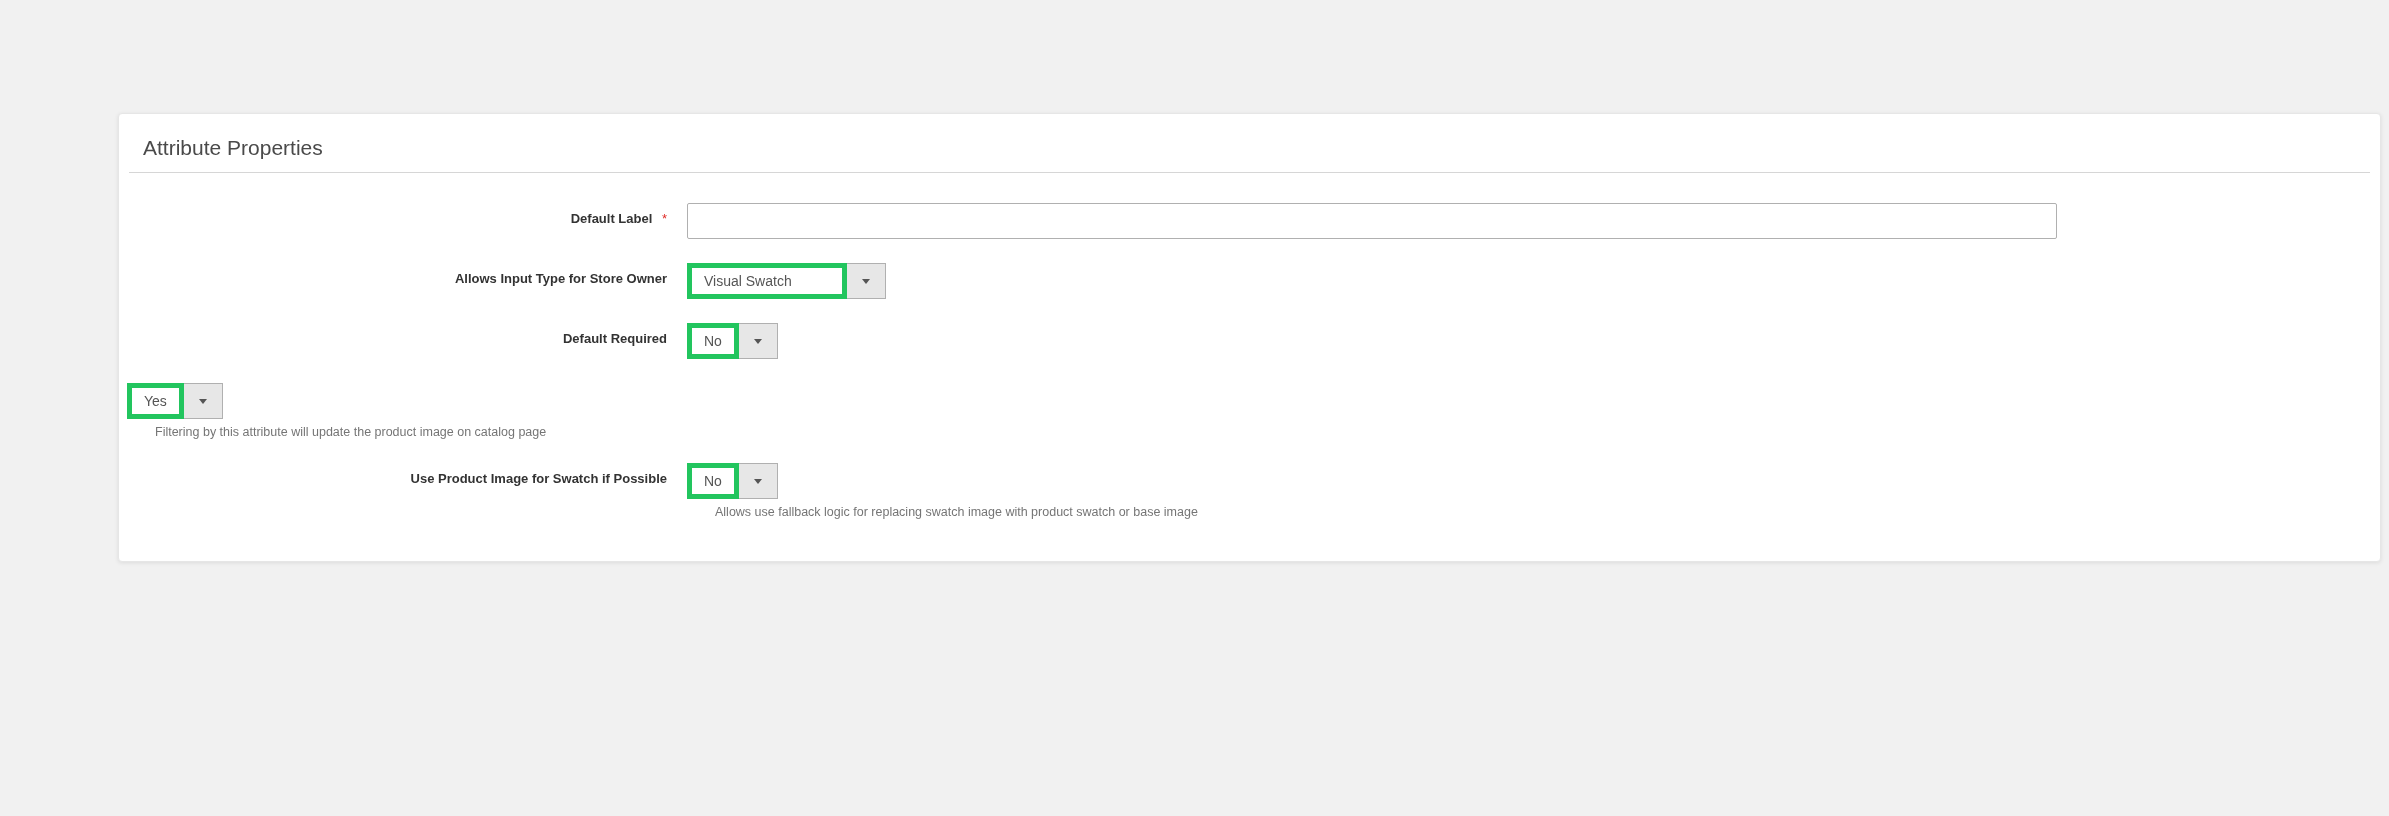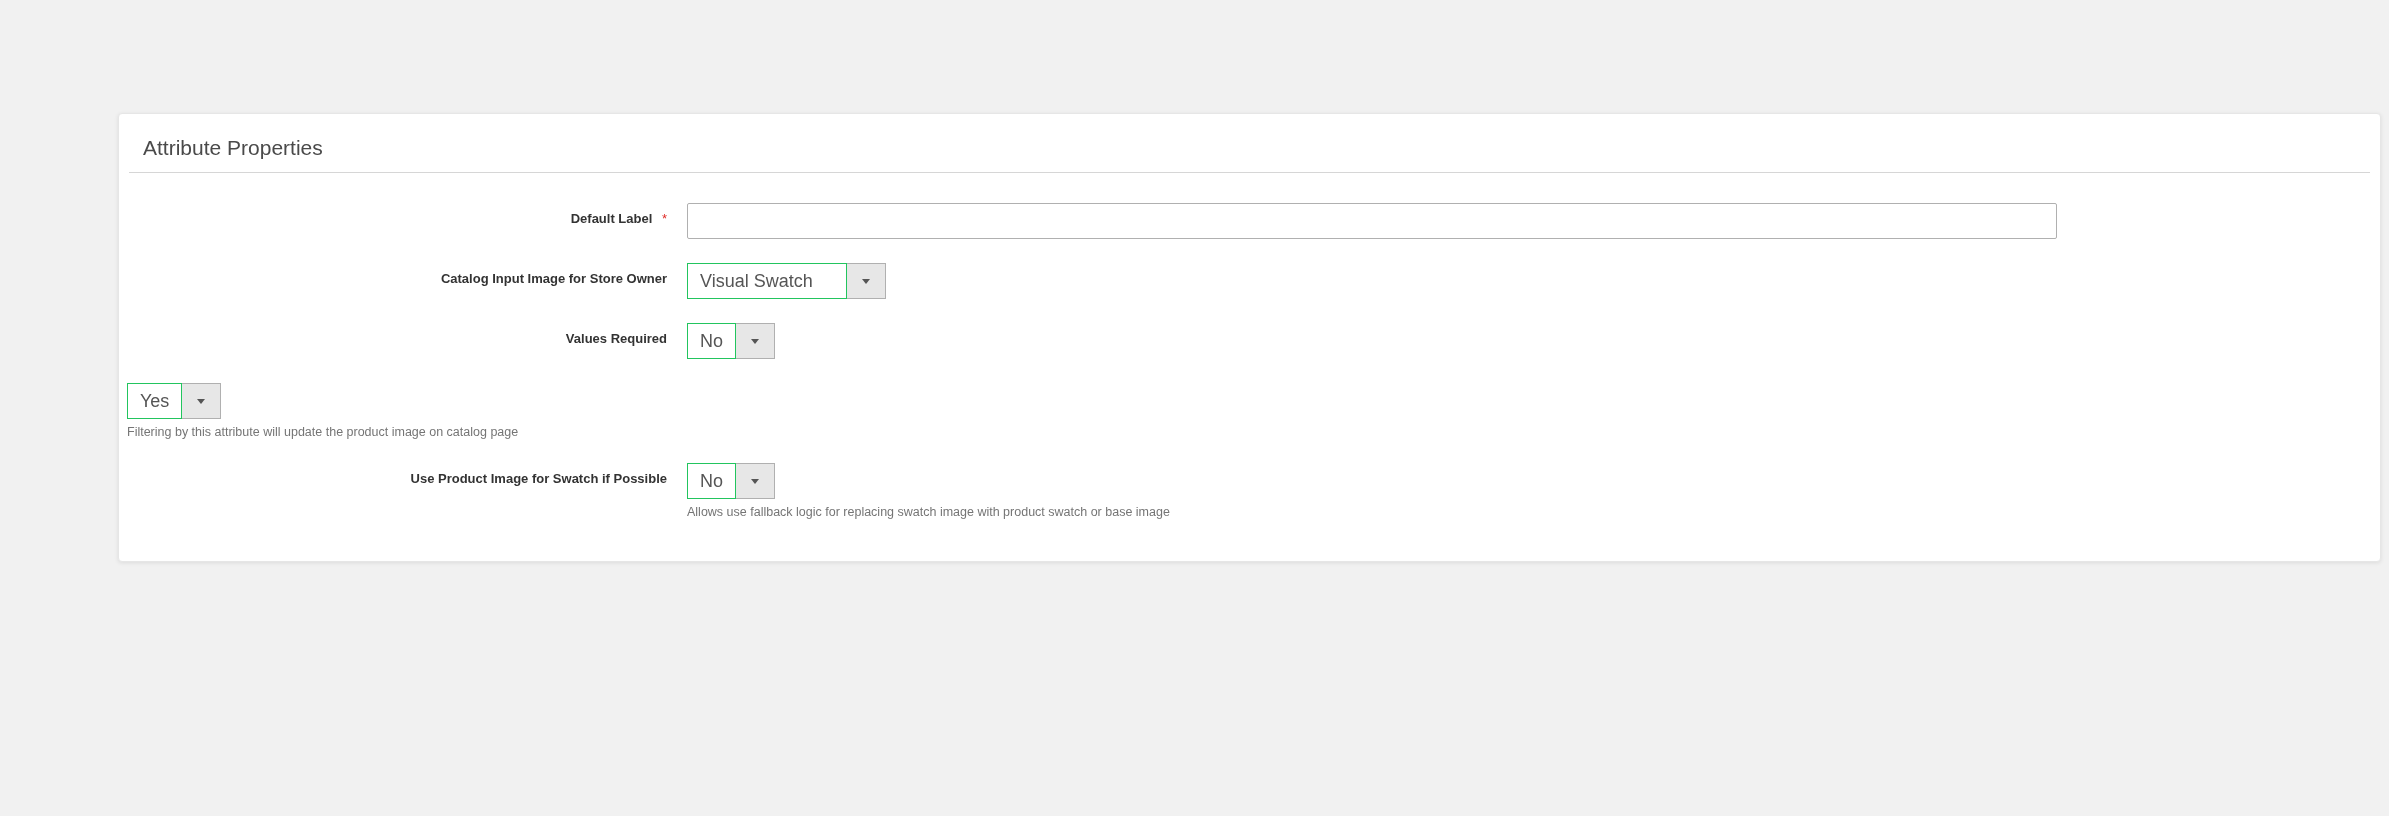--- a/index.html
+++ b/index.html
@@ -70,23 +70,23 @@
     background: #fff;
   }
   .select-wrap {
     display: inline-flex;
     height: 36px;
   }
   .select-value {
     display: flex;
     align-items: center;
     padding: 0 12px;
-    border: 1px solid #22c55e;
+    border: 5px solid #22c55e;
     background: #fff;
-    font-size: 18px;
+    font-size: 14px;
     color: #555;
     min-width: 28px;
     box-sizing: border-box;
   }
   .select-value.wide { min-width: 160px; }
   .select-btn {
     width: 38px;
     border: 1px solid #b0b0b0;
     border-left: none;
     background: #e7e7e7;
@@ -101,20 +101,21 @@
     width: 0;
     height: 0;
     border-left: 4px solid transparent;
     border-right: 4px solid transparent;
     border-top: 5px solid #555;
   }
   .help-text {
     margin-top: 6px;
     font-size: 12.5px;
     color: #757575;
+    margin-left: 28px;
   }
 </style>
 </head>
 <body>
 
 <div class="viewport">
   <div class="panel">
     <div class="section-title">Attribute Properties</div>
 
     <div class="form-row">
@@ -122,33 +123,33 @@
         <span>Default Label</span>
         <span class="req">*</span>
       </div>
       <div class="field-col">
         <input type="text" class="text-input" value="" style="">
       </div>
     </div>
 
     <div class="form-row">
       <div class="label-col">
-        <span>Catalog Input Image for Store Owner</span>
+        <span>Allows Input Type for Store Owner</span>
       </div>
       <div class="field-col">
         <div class="select-wrap">
           <div class="select-value wide">Visual Swatch</div>
           <div class="select-btn"></div>
         </div>
       </div>
     </div>
 
     <div class="form-row">
       <div class="label-col">
-        <span>Values Required</span>
+        <span>Default Required</span>
       </div>
       <div class="field-col">
         <div class="select-wrap">
           <div class="select-value">No</div>
           <div class="select-btn"></div>
         </div>
       </div>
     </div>
 
     <div class="form-row">

